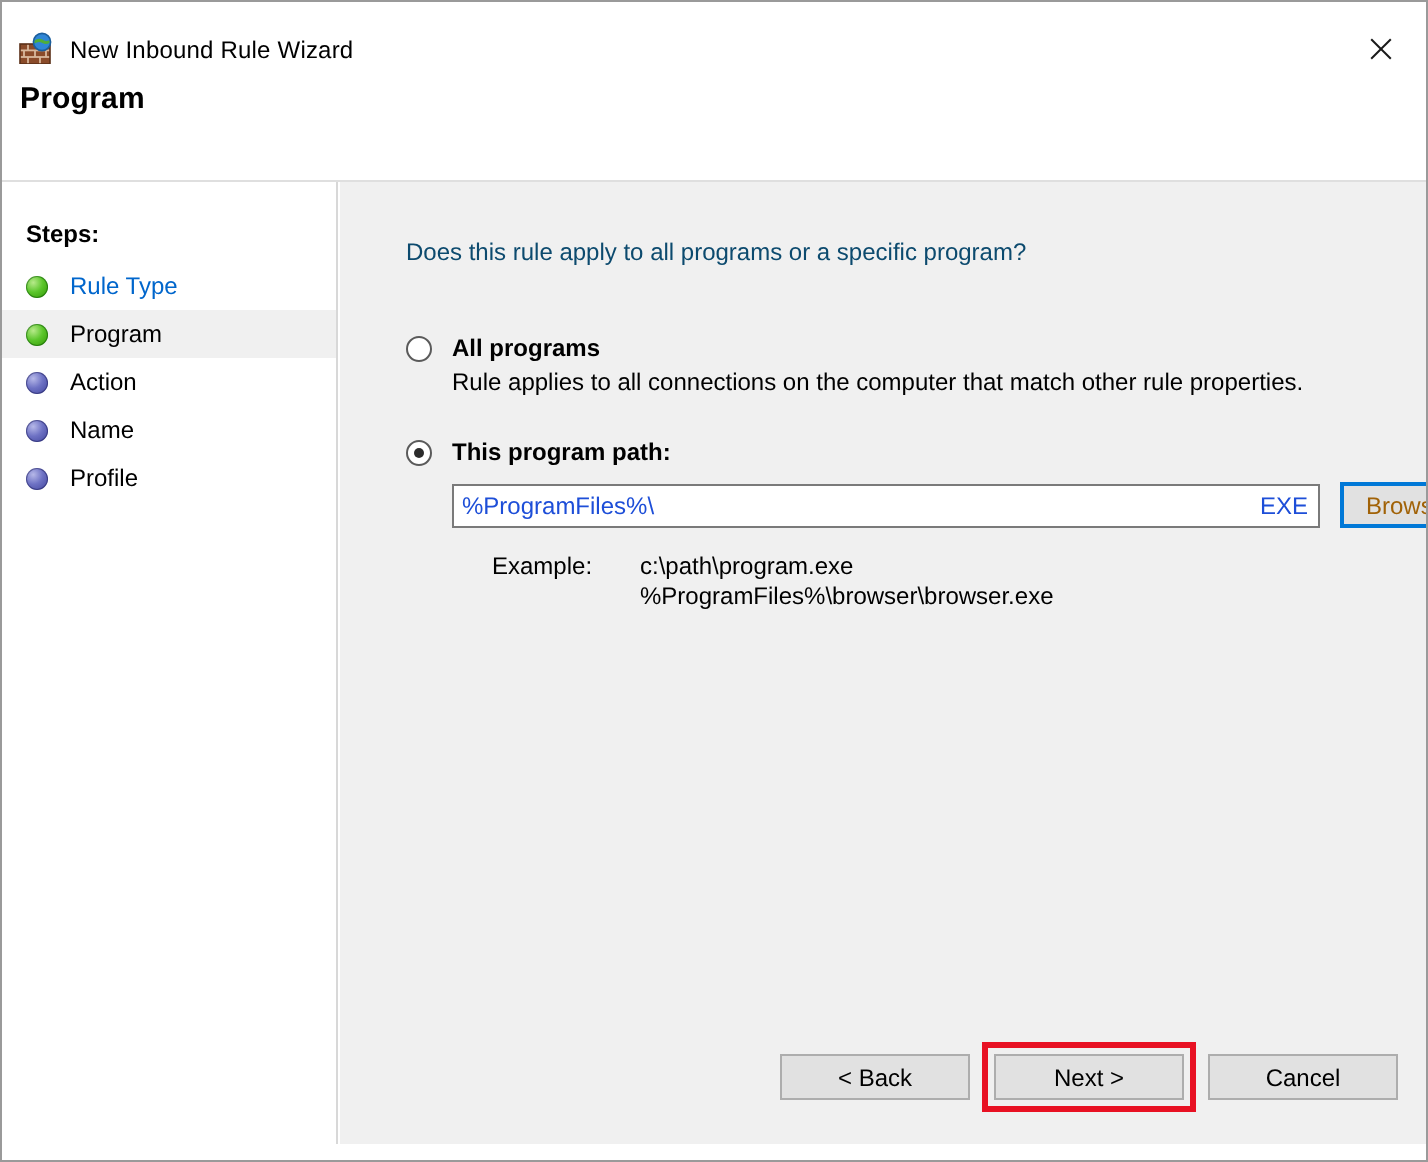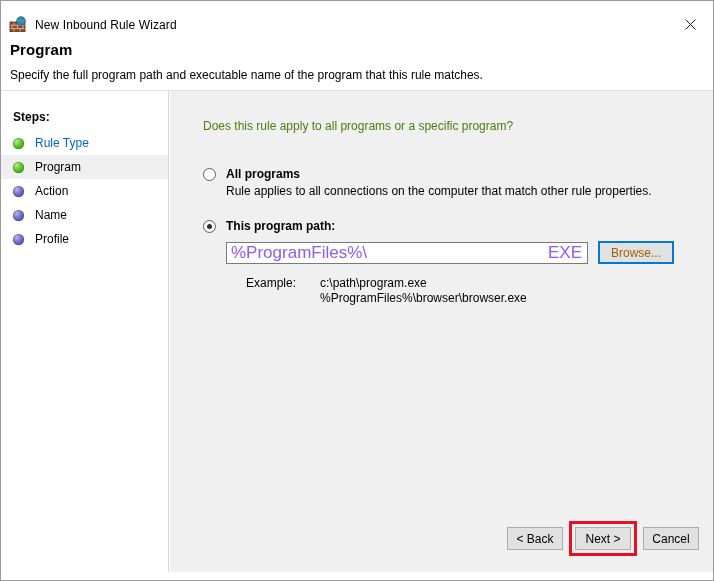--- a/index.html
+++ b/index.html
@@ -149,21 +149,21 @@
     top: 90px;
     right: 0;
     bottom: 8px;
     background: #f0f0f0;
   }
   .question {
     position: absolute;
     left: 33px;
     top: 28px;
     font-size: 12px;
-    color: #4d7c0f;
+    color: #0c4a6e;
   }
 
   .opt-block { position: absolute; left: 33px; }
   .opt-all  { top: 76px; }
   .opt-path { top: 128px; }
 
   .opt-row {
     display: flex;
     align-items: flex-start;
   }
@@ -203,30 +203,30 @@
   }
 
   
   .path-row {
     display: flex;
     align-items: center;
     margin-left: 23px;
     margin-top: 8px;
   }
   .path-input {
-    width: 362px;
+    width: 434px;
     height: 22px;
     background: #ffffff;
     border: 1px solid #7a7a7a;
     box-sizing: border-box;
     display: flex;
     align-items: center;
     padding: 0 5px 0 4px;
-    font-size: 17px;
-    color: #8b5cf6;
+    font-size: 12px;
+    color: #1d4ed8;
     cursor: text;
   }
   .path-value { flex: 1; white-space: nowrap; }
   .path-suffix { white-space: nowrap; }
 
   .browse-btn {
     width: 76px;
     height: 23px;
     margin-left: 10px;
     background: #e1e1e1;
@@ -254,21 +254,21 @@
 
   
   .footer {
     position: absolute;
     right: 14px;
     bottom: 19px;
     display: flex;
     align-items: center;
   }
   .btn {
-    width: 56px;
+    width: 95px;
     height: 23px;
     background: #e1e1e1;
     border: 1px solid #adadad;
     box-sizing: border-box;
     display: flex;
     align-items: center;
     justify-content: center;
     font-size: 12px;
     color: #000000;
     cursor: default;
@@ -313,21 +313,20 @@
     <div class="close-btn">
       <svg width="11" height="11" viewBox="0 0 11 11">
         <line x1="0.6" y1="0.6" x2="10.4" y2="10.4" stroke="#1a1a1a" stroke-width="1"></line>
         <line x1="10.4" y1="0.6" x2="0.6" y2="10.4" stroke="#1a1a1a" stroke-width="1"></line>
       </svg>
     </div>
   </div>
 
   <div class="header">
     <div class="header-title">Program</div>
-    <div class="header-sub">Specify the full program path and executable name of the program that this rule matches.</div>
   </div>
   <div class="header-rule"></div>
 
   <div class="sidebar">
     <div class="steps-label">Steps:</div>
 
     <div class="step">
       <span class="bullet green"></span>
       <span class="step-label link">Rule Type</span>
     </div>

